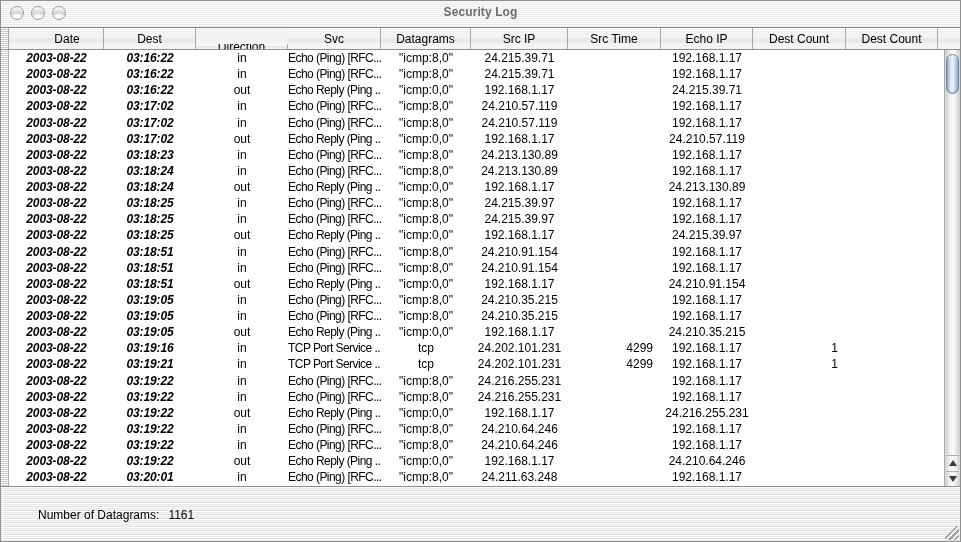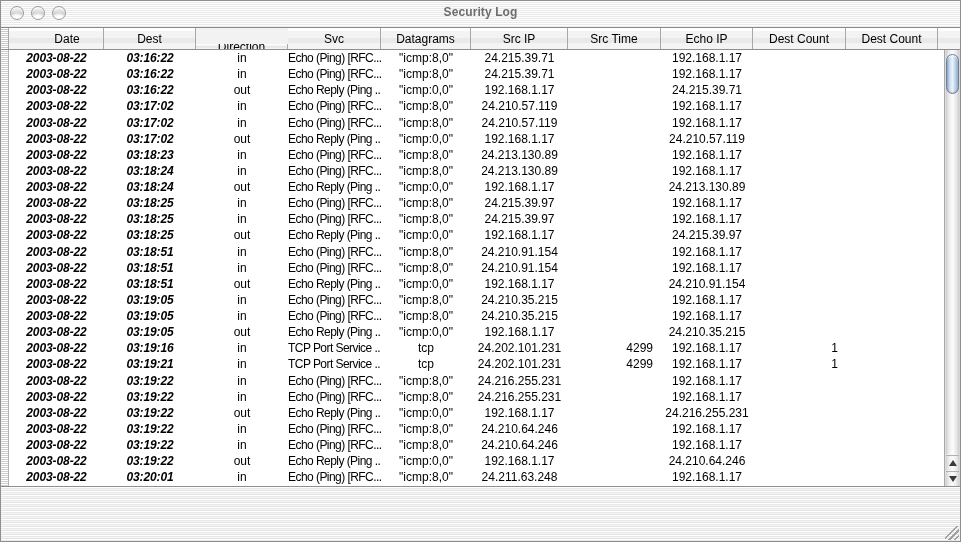--- a/index.html
+++ b/index.html
@@ -626,16 +626,19 @@
       <div class="scroll-arrow" id="arrow-up">
         <span class="tri tri-up"></span>
       </div>
       <div class="scroll-arrow" id="arrow-down">
         <span class="tri tri-down"></span>
       </div>
     </div>
   </div>
 
   <div id="statusbar" class="pinstripe">
+    <div id="status-text">
+      <span>Number of Datagrams:</span><span id="status-count">1161</span>
+    </div>
     <div id="resize-grip"></div>
   </div>
 
 </div>
 
 </body></html>

